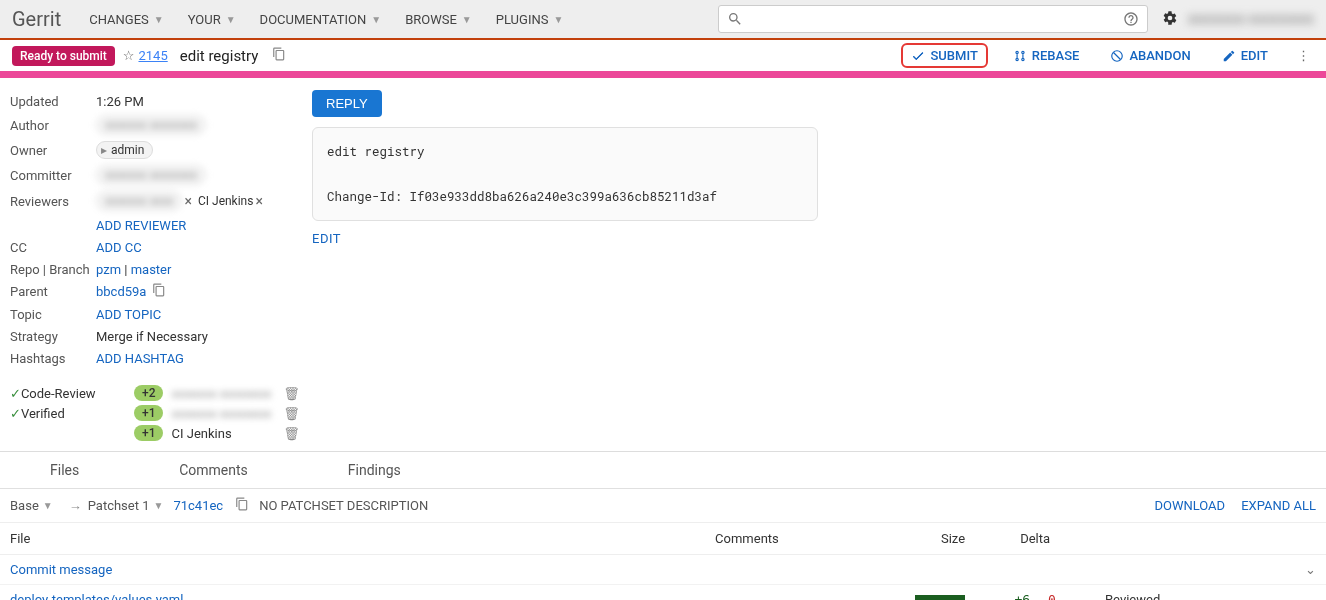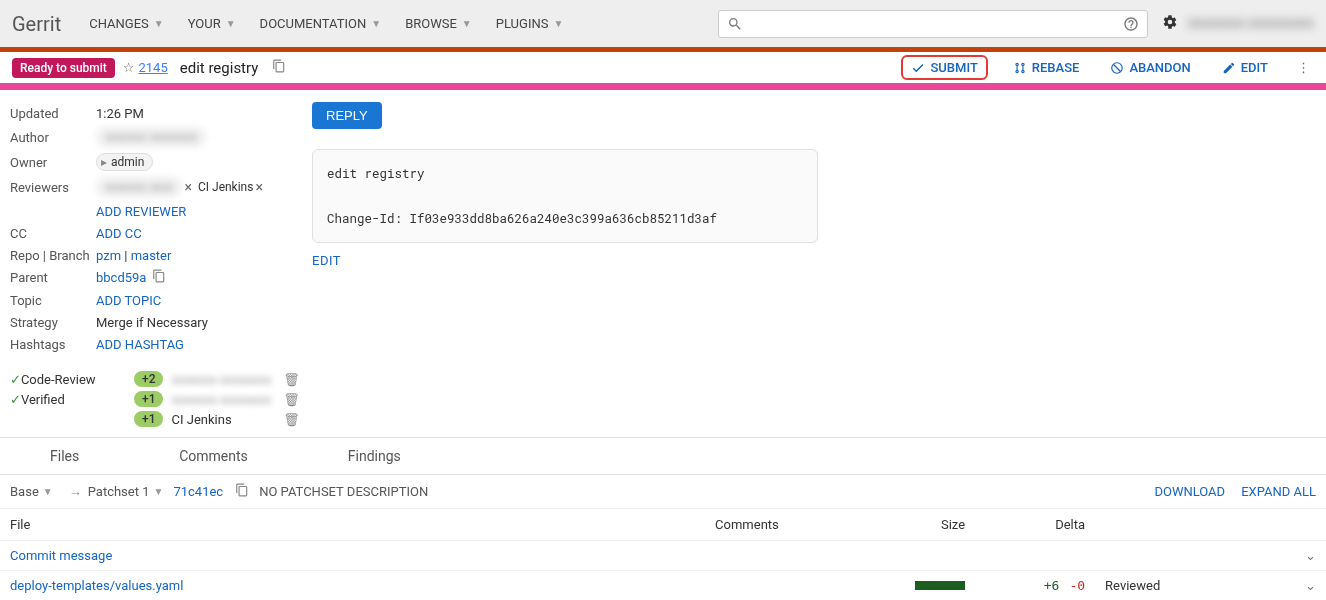--- a/index.html
+++ b/index.html
@@ -1,20 +1,20 @@
 <!DOCTYPE html>
 <html><head>
 <meta charset="utf-8">
 <style>
 * { box-sizing: border-box; margin: 0; padding: 0; }
 body { font-family: Roboto, Arial, sans-serif; font-size: 13px; color: #333; background: #fff; width: 1326px; }
 a { color: #1565c0; text-decoration: none; }
 
 
-.topbar { display: flex; align-items: center; height: 52px; background: #eee; padding: 0 12px; border-bottom: 5px solid #c2410c; }
+.topbar { display: flex; align-items: center; height: 40px; background: #eee; padding: 0 12px; border-bottom: 2px solid #c2410c; }
 .brand { font-size: 20px; font-weight: 400; color: #555; margin-right: 18px; }
 .nav { display: flex; gap: 4px; }
 .nav-item { display: flex; align-items: center; font-size: 13px; color: #444; padding: 6px 10px; cursor: pointer; }
 .nav-item .caret { margin-left: 5px; color: #999; font-size: 10px; }
 .spacer { flex: 1; }
 .searchbox { display: flex; align-items: center; background: #fff; border: 1px solid #ccc; border-radius: 3px; width: 430px; height: 28px; padding: 0 8px; }
 .searchbox svg { fill: #777; }
 .searchbox input { border: none; outline: none; flex: 1; font-size: 13px; margin-left: 6px; }
 .help-icon { margin-left: 4px; display:flex; align-items:center; }
 .gear { margin: 0 10px 0 14px; cursor: pointer; }
@@ -49,21 +49,21 @@
 .votes { margin-top: 14px; }
 .vote-row { display: flex; align-items: center; gap: 4px; padding: 2px 0; }
 .vote-label-text { display: inline-block; }
 .vote-score { display:inline-block; background: #9ccc65; color: #333; font-size: 12px; font-weight: 500; border-radius: 10px; padding: 1px 8px; margin-right: 4px; min-width:26px; text-align:center;}
 .trash { color: #888; cursor: pointer; margin-left: auto; }
 .vote-row .reviewer-blur { filter: blur(3px); color:#999; }
 .vote-left { width: 120px; display:flex; align-items:center; }
 
 
 .msg-col { flex: 1; }
-.reply-btn { background: #1976d2; color: #fff; border: none; font-size: 13px; font-weight: 500; padding: 6px 14px; border-radius: 4px; cursor: pointer; margin-bottom: 20px; }
+.reply-btn { background: #1976d2; color: #fff; border: none; font-size: 13px; font-weight: 500; padding: 6px 14px; border-radius: 4px; cursor: pointer; margin-bottom: 10px; }
 .commit-box { background: #fafafa; border: 1px solid #e0e0e0; border-radius: 6px; padding: 12px 14px; width: 506px; font-family: 'Roboto Mono', monospace; font-size: 12.5px; color: #333; white-space: pre-wrap; line-height: 1.8; }
 .edit-link { color: #1565c0; font-size: 13px; margin-top: 10px; display: inline-block; cursor: pointer; letter-spacing: 0.5px; }
 
 
 .divider { height: 1px; background: #ddd; margin: 0; }
 
 
 .tabs { display: flex; border-bottom: 1px solid #e0e0e0; }
 .tab { padding: 10px 50px; color: #555; font-size: 14px; cursor: pointer; }
 
@@ -72,21 +72,21 @@
 .psbar .item { display: flex; align-items: center; gap: 4px; margin-right: 10px; color: #555; }
 .psbar .caret { color: #999; font-size: 10px; }
 .psbar .arrow-sep { color: #888; margin: 0 6px; }
 .psbar-right { margin-left: auto; display: flex; gap: 16px; align-items: flex-end; }
 
 
 .filetable { width: 100%; border-collapse: collapse; }
 .filetable th { text-align: left; font-weight: 400; color: #333; font-size: 13px; padding: 8px 10px; border-bottom: 1px solid #eee; }
 .filetable th.comments-h, .filetable td.comments-c { text-align:left; width:150px; }
 .filetable th.size-h, .filetable td.size-c { text-align:right; width:120px; }
-.filetable th.delta-h, .filetable td.delta-c { text-align:right; width:120px;margin-top:32px; }
+.filetable th.delta-h, .filetable td.delta-c { text-align:center; width:120px;margin-top:32px; }
 .filetable th.st-h, .filetable td.st-c { width:200px; }
 .filetable th.exp-h, .filetable td.exp-c { width:30px; text-align:right; }
 .filetable td { padding: 7px 10px; border-bottom: 1px solid #f2f2f2; font-size: 13px; vertical-align:middle; }
 .size-bar { display:inline-block; width:50px; height:9px; background:#1b5e20; }
 .add { color: #1b5e20; font-family: monospace; }
 .del { color: #c62828; font-family: monospace; margin-left:10px;}
 .expand-ic { color: #777; cursor: pointer; }
 
 svg.icon { width: 16px; height: 16px; }
 svg.icon-sm { width: 14px; height: 14px; }
@@ -186,20 +186,24 @@
         <span class="label">Author</span>
         <span class="blur-chip">xxxxxxx xxxxxxxx</span>
       </div>
     <div class="meta-row">
         <span class="label">Owner</span>
       <span class="user-chip">
           <span class="arrow">▸</span>
           <span>admin</span>
         </span>
     </div>
+    <div class="meta-row">
+        <span class="label">Committer</span>
+        <span class="blur-chip">xxxxxxx xxxxxxxx</span>
+      </div>
     <div class="meta-row">
         <span class="label">Reviewers</span>
       <span class="blur-chip">xxxxxxx xxxx</span>
         <span class="chip-x">×</span>
       <span style="margin-left:6px; font-size:12px;">CI Jenkins</span>
         <span class="chip-x">×</span>
     </div>
     <div class="meta-row">
         <span class="label"></span>
         <a class="meta-link">ADD REVIEWER</a>

